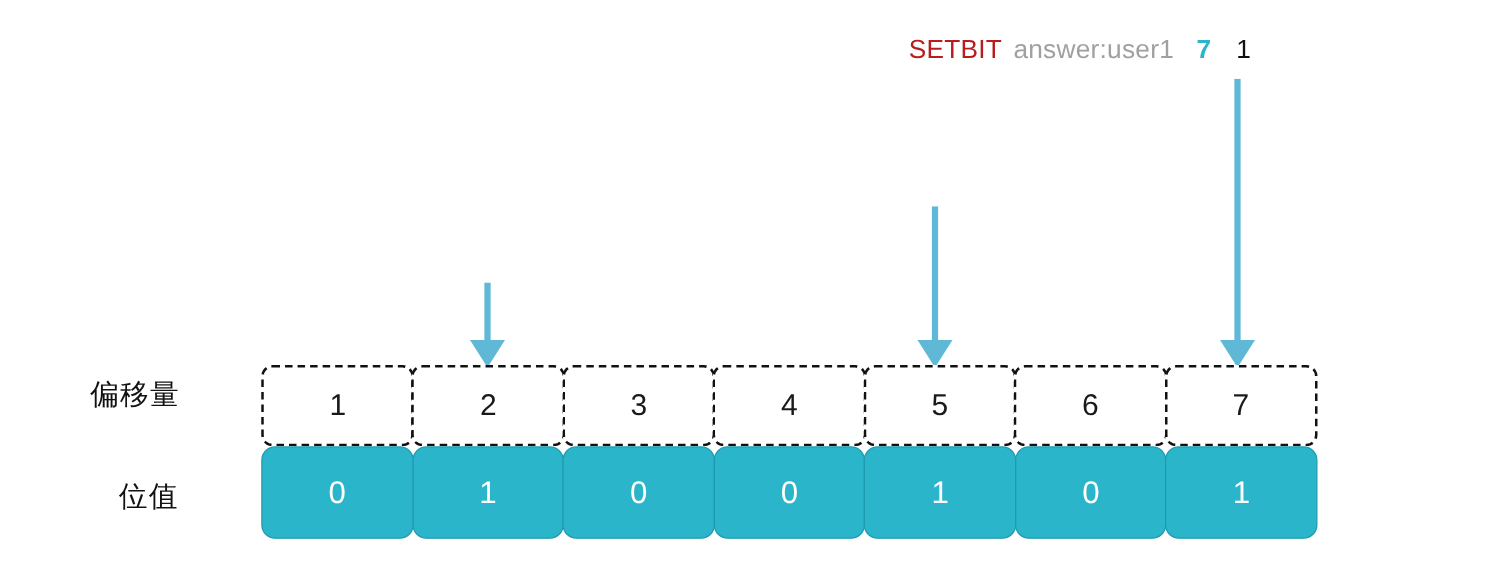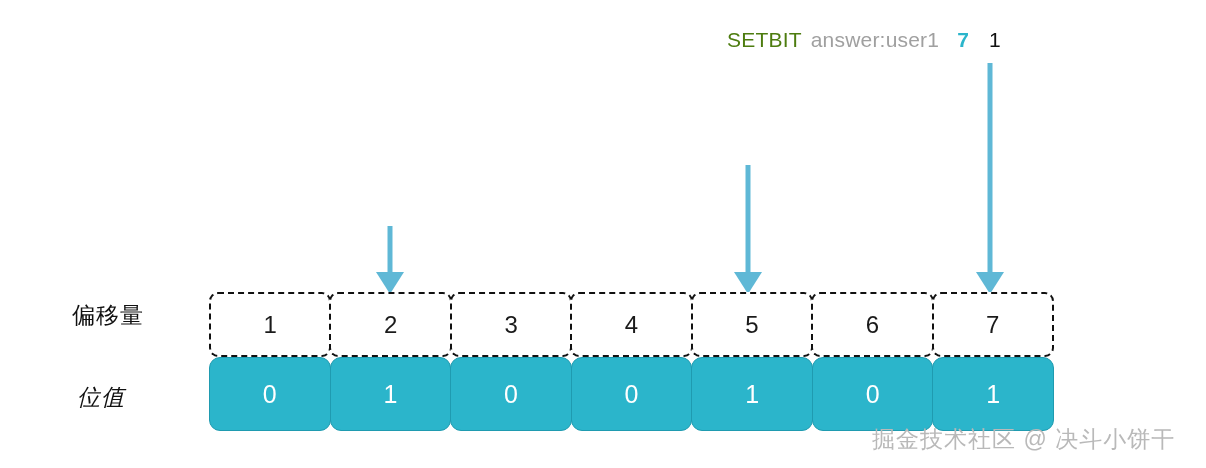--- a/index.html
+++ b/index.html
@@ -20,21 +20,21 @@
 
   
   .cmd-label {
     position: absolute;
     white-space: nowrap;
     font-size: 21px;
     line-height: 1;
     letter-spacing: 0.2px;
   }
   .cmd-op {
-    color: #4d7c0f;
+    color: #b91c1c;
     font-weight: 400;
   }
   .cmd-key {
     color: #a0a0a0;
     font-weight: 400;
     margin-left: 9px;
   }
   .cmd-offset {
     color: #2BB5CB;
     font-weight: 700;
@@ -105,21 +105,21 @@
 
   
   .row-caption {
     position: absolute;
     font-size: 23px;
     color: #111111;
     white-space: nowrap;
     letter-spacing: 1px;
   }
   .cap-offset { left: 72px; top: 300px; }
-  .cap-bits   { left: 77px; top: 382px; font-style: italic; }
+  .cap-bits   { left: 95px; top: 382px; }
 
   
   #watermark {
     position: absolute;
     left: 872px;
     top: 424px;
     font-size: 23px;
     color: #b9b9b9;
     white-space: nowrap;
     letter-spacing: 1px;
@@ -171,15 +171,14 @@
       <div class="cell cell-bit">1</div>
       <div class="cell cell-bit">0</div>
       <div class="cell cell-bit">0</div>
       <div class="cell cell-bit">1</div>
       <div class="cell cell-bit">0</div>
       <div class="cell cell-bit">1</div>
     </div>
 
   </div>
 
-  <div id="watermark">掘金技术社区 @ 决斗小饼干</div>
 
 </div>
 
 </body></html>

